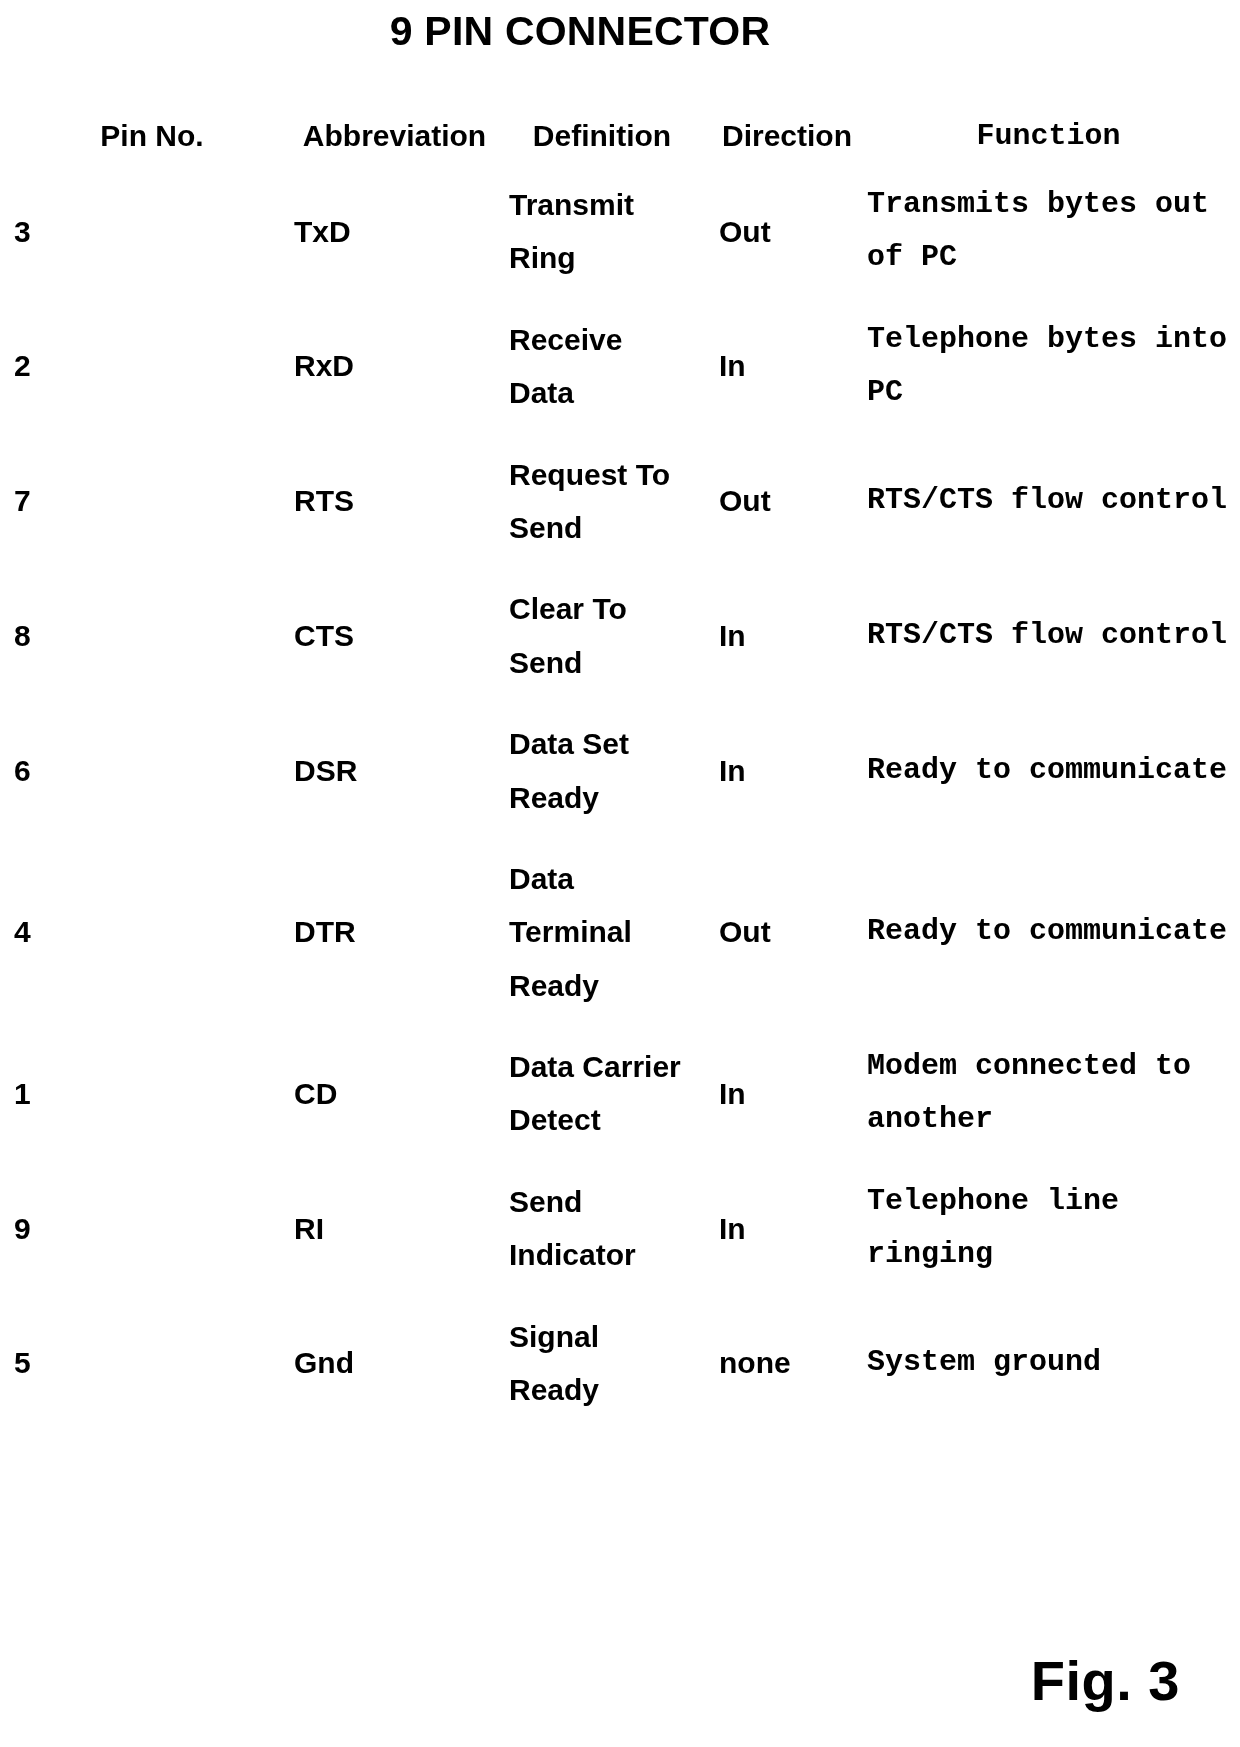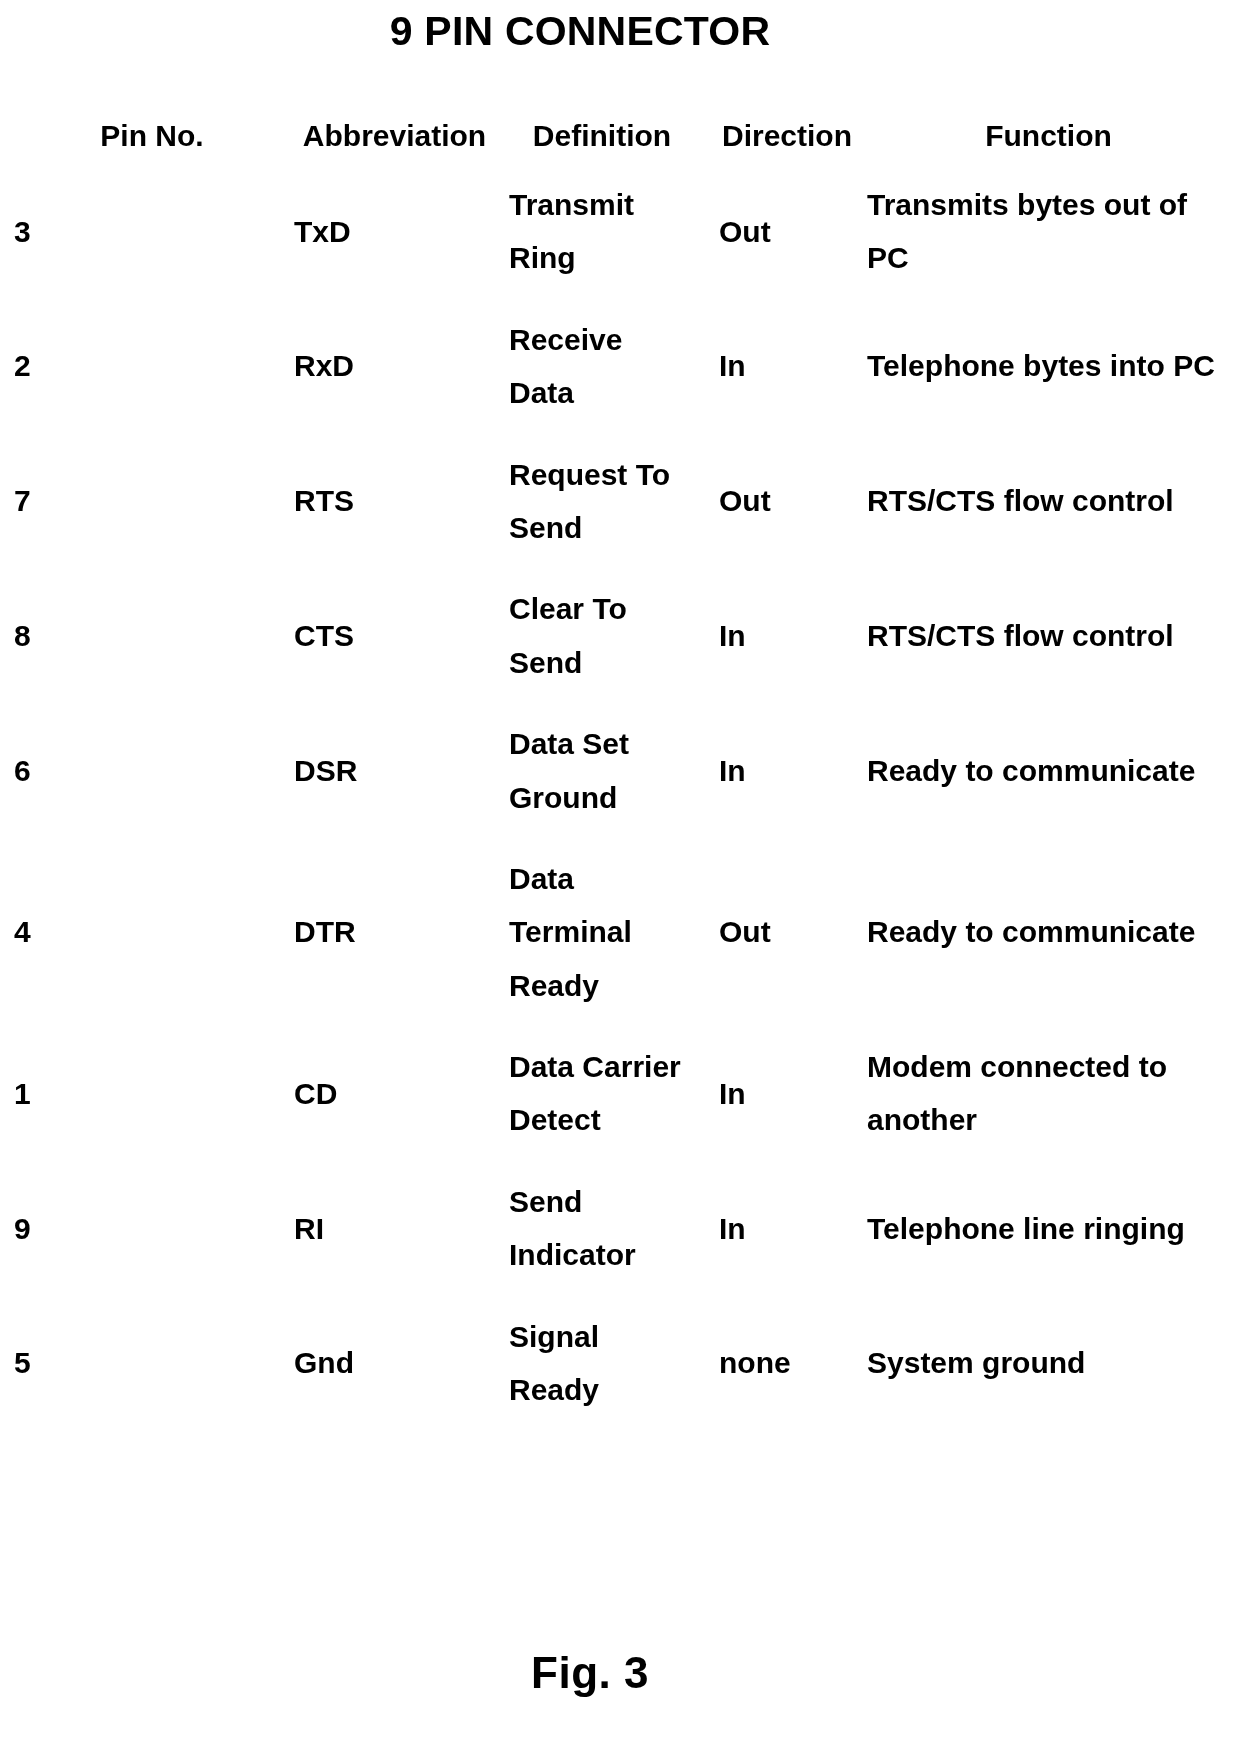--- a/index.html
+++ b/index.html
@@ -67,29 +67,29 @@
     padding: 14px 0 14px 0;
     line-height: 1.78;
   }
   .pin-table th.th-abbr,
   .pin-table td.td-abbr { padding-left: 4px; }
   .pin-table th.th-def,
   .pin-table td.td-def  { padding-left: 14px; padding-right: 12px; }
   .pin-table th.th-dir,
   .pin-table td.td-dir  { padding-left: 12px; }
   .pin-table th.th-fn,
-  .pin-table td.td-fn   { padding-left: 12px; padding-right: 0; }
+  .pin-table td.td-fn   { padding-left: 12px; padding-right: 0; font-family: Liberation Mono, monospace; }
 
   .fig-caption {
     position: absolute;
     top: 1648px;
     left: 0;
     width: 1180px;
-    text-align: center;
-    font-size: 44px;
+    text-align: right;
+    font-size: 56px;
     font-weight: bold;
     letter-spacing: 0.5px;
   }
 </style>
 </head>
 <body>
 
 <div id="page">
 
   <div class="doc-title">9 PIN CONNECTOR</div>
@@ -136,21 +136,21 @@
         <tr>
           <td class="td-pin">8</td>
           <td class="td-abbr">CTS</td>
           <td class="td-def">Clear To Send</td>
           <td class="td-dir">In</td>
           <td class="td-fn">RTS/CTS flow control</td>
         </tr>
         <tr>
           <td class="td-pin">6</td>
           <td class="td-abbr">DSR</td>
-          <td class="td-def">Data Set Ground</td>
+          <td class="td-def">Data Set Ready</td>
           <td class="td-dir">In</td>
           <td class="td-fn">Ready to communicate</td>
         </tr>
         <tr>
           <td class="td-pin">4</td>
           <td class="td-abbr">DTR</td>
           <td class="td-def">Data Terminal Ready</td>
           <td class="td-dir">Out</td>
           <td class="td-fn">Ready to communicate</td>
         </tr>

